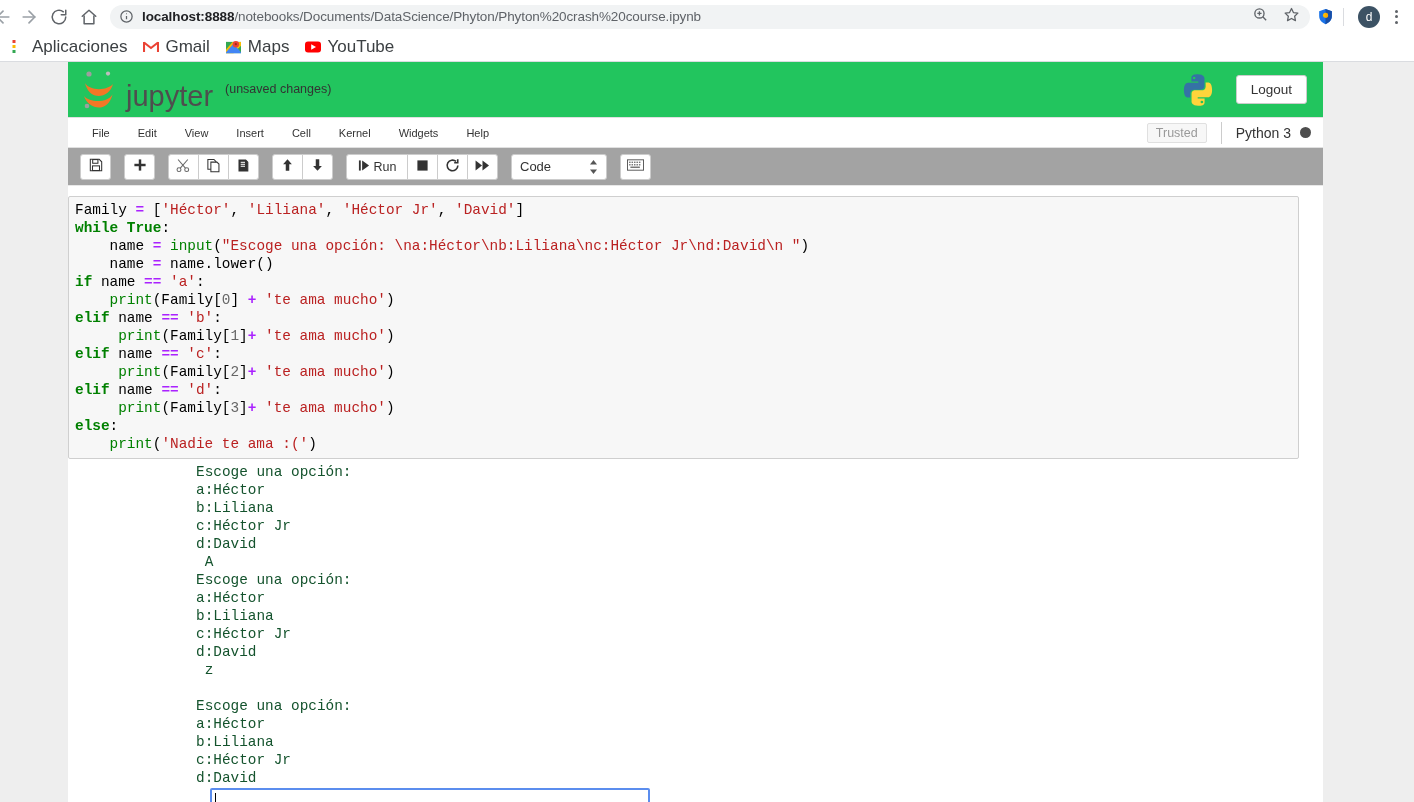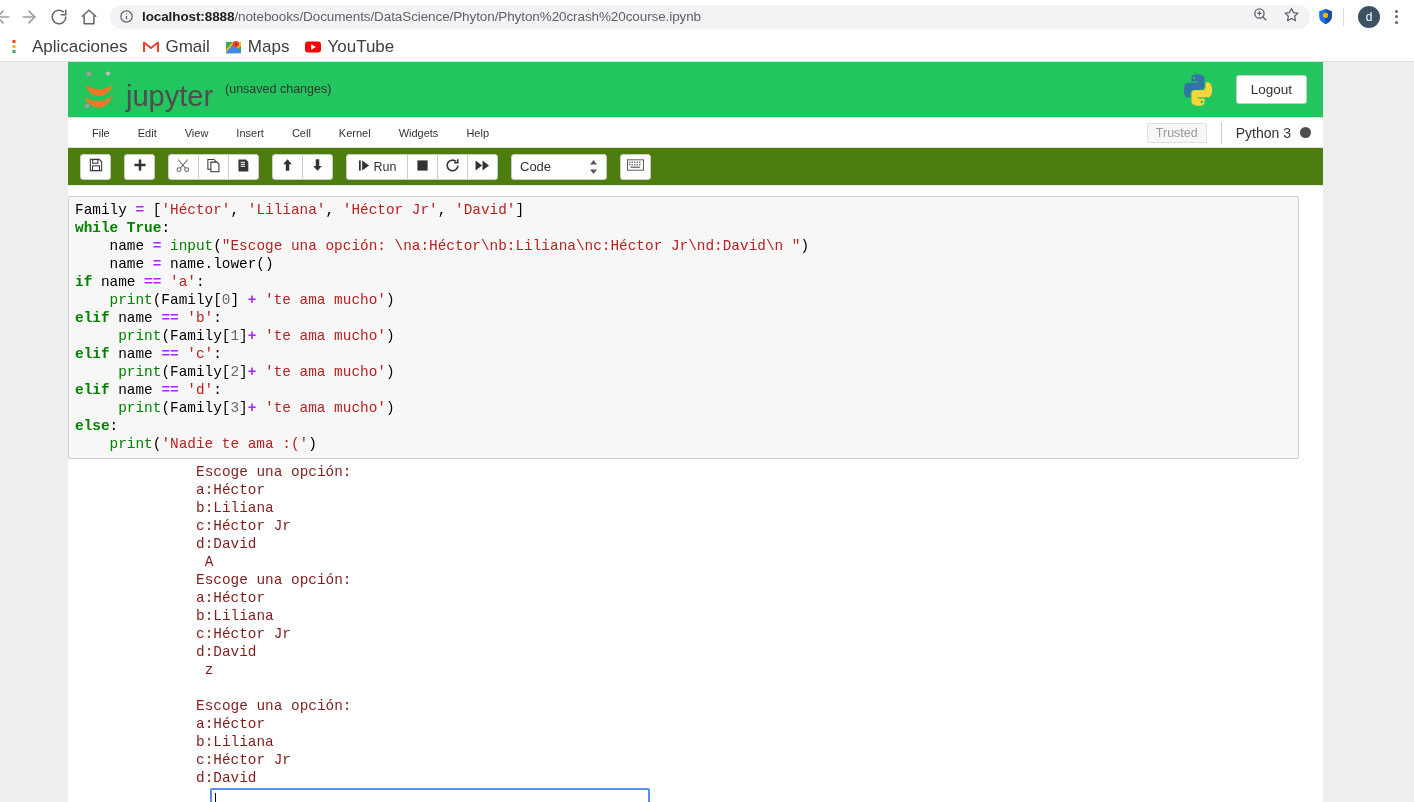--- a/index.html
+++ b/index.html
@@ -150,21 +150,21 @@
     width: 11px; height: 11px; border-radius: 50%;
     background: #4d4d4d; margin-left: 9px;
   }
 
   #jp-toolbar {
     height: 38px;
     display: flex;
     align-items: center;
     padding-left: 12px;
     gap: 0;
-    background: #4d7c0f;
+    background: #a3a3a3;
     border-bottom: 1px solid #e8e8e8;
   }
   .tb-group { display: flex; margin-right: 13px; }
   .tb-btn {
     height: 26px; min-width: 31px;
     border: 1px solid #cccccc;
     background: #ffffff;
     display: flex; align-items: center; justify-content: center;
     color: #333333;
     font-size: 12.5px;
@@ -234,21 +234,21 @@
 
   #output-area {
     display: flex;
     padding-top: 4px;
   }
   #output-spacer { width: 126px; flex: 0 0 126px; }
   pre.out {
     font-family: "Liberation Mono", monospace;
     font-size: 14.4px;
     line-height: 18px;
-    color: #7f1d1d;
+    color: #14532d;
     white-space: pre;
     margin: 0;
     padding-left: 2px;
   }
   #stdin-row { display: flex; padding-left: 126px; margin-top: 1px; }
   #stdin-box {
     margin-left: 16px;
     width: 440px;
     height: 26px;
     border: 2px solid #5b8dee;

